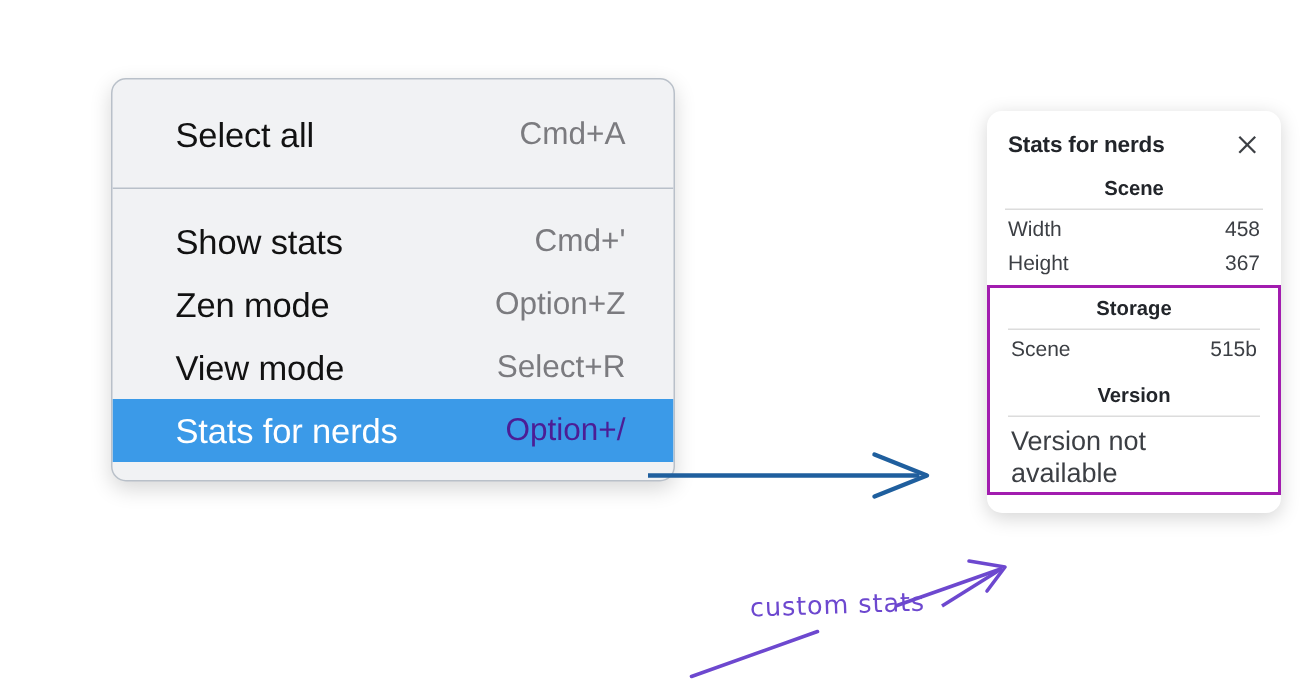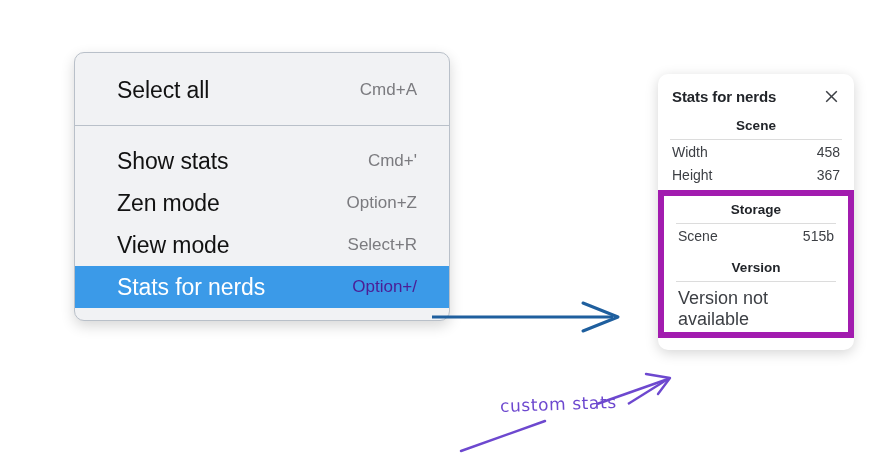--- a/index.html
+++ b/index.html
@@ -46,21 +46,21 @@
     height: 42px;
     padding: 0 32px 0 42px;
     box-sizing: border-box;
   }
   .menu-item .mi-label {
     font-size: 23px;
     color: #121212;
     letter-spacing: -0.1px;
   }
   .menu-item .mi-shortcut {
-    font-size: 17px;
+    font-size: 21px;
     color: #7b7b7f;
   }
   .menu-item.selected {
     background: #3b9ae8;
   }
   .menu-item.selected .mi-label {
     color: #ffffff;
   }
   .menu-item.selected .mi-shortcut {
     color: #4c1d95;
@@ -119,21 +119,21 @@
   .stat-row .sr-value {
     color: #3c3f44;
   }
   .note-row {
     padding: 6px 14px 2px 14px;
     font-size: 18px;
     color: #3c3f44;
   }
   
   .custom-box {
-    border: 6px solid #a21caf;
+    border: 2px solid #a21caf;
     margin: 4px 0 0 0;
   }
   .custom-box .section-head:first-child {
     padding-top: 6px;
   }
 
   
   #annotation-layer {
     position: absolute;
     left: 0; top: 0;

